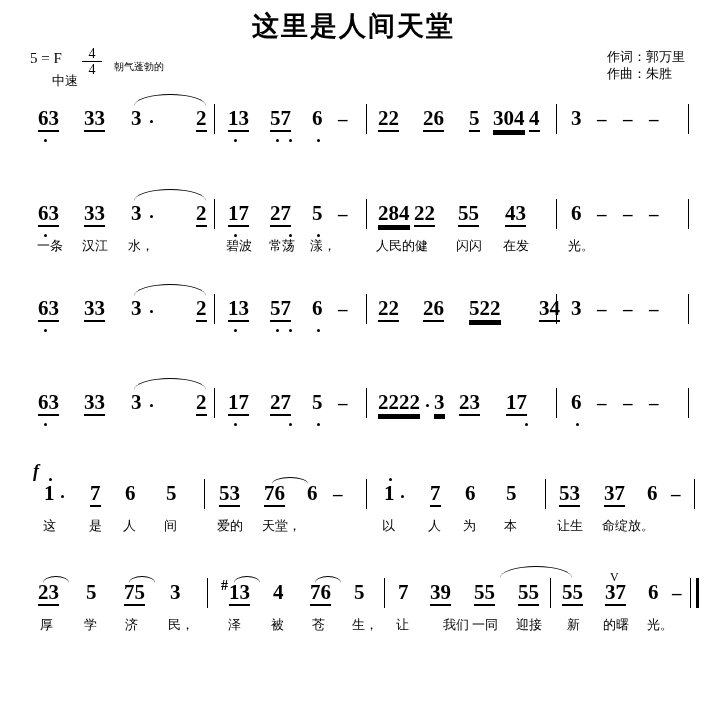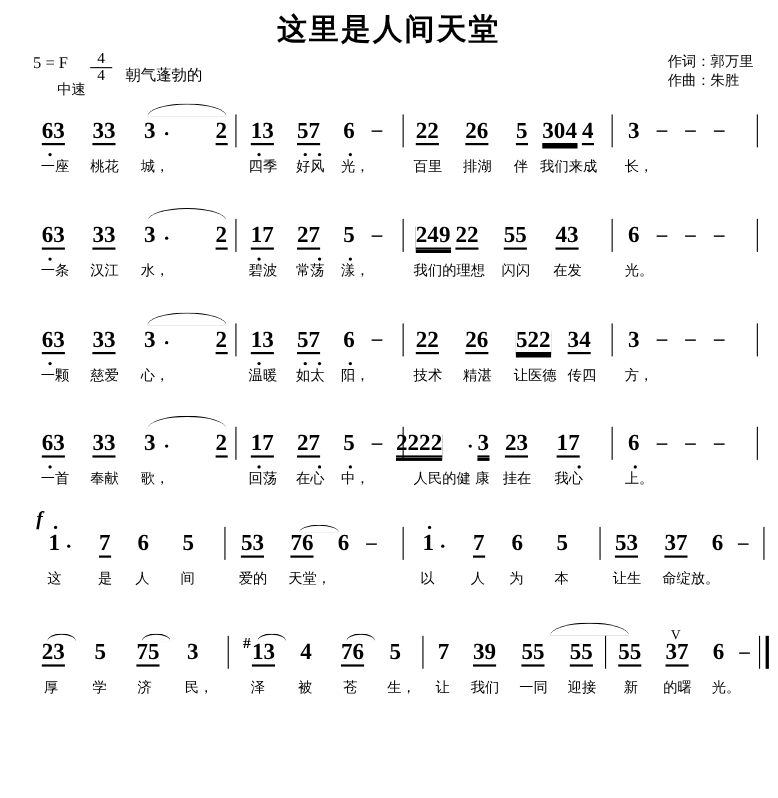--- a/index.html
+++ b/index.html
@@ -57,21 +57,21 @@
   .timesig .num {
     display: block;
     border-bottom: 1px solid #000;
     padding-bottom: 0px;
   }
   .timesig .den { display: block; }
   .mood {
     position: absolute;
     left: 84px;
     top: 14px;
-    font-size: 14px;
+    font-size: 10px;
     font-family: Liberation Mono, monospace;
   }
   .tempo {
     position: absolute;
     left: 22px;
     top: 26px;
     font-size: 13px;
     font-family: "DejaVu Sans", sans-serif;
   }
 
@@ -241,33 +241,20 @@
     <span class="note beam1 beam2" style="left:493px">304</span>
     <span class="note beam1" style="left:529px">4</span>
     <span class="barline" style="left:556px"></span>
 
     <span class="note" style="left:571px">3</span>
     <span class="note dash" style="left:597px">–</span>
     <span class="note dash" style="left:623px">–</span>
     <span class="note dash" style="left:649px">–</span>
     <span class="barline" style="left:688px"></span>
   </div>
-  <div class="lyric-row">
-    <span class="lyric" style="left:37px">一座</span>
-    <span class="lyric" style="left:82px">桃花</span>
-    <span class="lyric" style="left:128px">城，</span>
-    <span class="lyric" style="left:226px">四季</span>
-    <span class="lyric" style="left:269px">好风</span>
-    <span class="lyric" style="left:310px">光，</span>
-    <span class="lyric" style="left:376px">百里</span>
-    <span class="lyric" style="left:421px">排湖</span>
-    <span class="lyric" style="left:467px">伴</span>
-    <span class="lyric" style="left:491px">我们来成</span>
-    <span class="lyric" style="left:568px">长，</span>
-  </div>
 </div>
 
 <div class="system" style="top:193px">
   <div class="note-row">
     <span class="note beam1" style="left:38px">63</span>
     <span class="octdot-low" style="left:44px; top:41px"></span>
     <span class="note beam1" style="left:84px">33</span>
     <span class="note" style="left:131px">3</span>
     <span class="augdot" style="left:150px; top:22px"></span>
     <span class="note beam1" style="left:196px">2</span>
@@ -276,40 +263,40 @@
 
     <span class="note beam1" style="left:228px">17</span>
     <span class="octdot-low" style="left:234px; top:41px"></span>
     <span class="note beam1" style="left:270px">27</span>
     <span class="octdot-low" style="left:289px; top:41px"></span>
     <span class="note" style="left:312px">5</span>
     <span class="octdot-low" style="left:317px; top:41px"></span>
     <span class="note dash" style="left:338px">–</span>
     <span class="barline" style="left:366px"></span>
 
-    <span class="note beam1 beam2" style="left:378px">249</span>
+    <span class="note beam1 beam2" style="left:378px">284</span>
     <span class="note beam1" style="left:414px">22</span>
     <span class="note beam1" style="left:458px">55</span>
     <span class="note beam1" style="left:505px">43</span>
     <span class="barline" style="left:556px"></span>
 
     <span class="note" style="left:571px">6</span>
     <span class="note dash" style="left:597px">–</span>
     <span class="note dash" style="left:623px">–</span>
     <span class="note dash" style="left:649px">–</span>
     <span class="barline" style="left:688px"></span>
   </div>
   <div class="lyric-row">
     <span class="lyric" style="left:37px">一条</span>
     <span class="lyric" style="left:82px">汉江</span>
     <span class="lyric" style="left:128px">水，</span>
     <span class="lyric" style="left:226px">碧波</span>
     <span class="lyric" style="left:269px">常荡</span>
     <span class="lyric" style="left:310px">漾，</span>
-    <span class="lyric" style="left:376px">我们的理想</span>
+    <span class="lyric" style="left:376px">人民的健</span>
     <span class="lyric" style="left:456px">闪闪</span>
     <span class="lyric" style="left:503px">在发</span>
     <span class="lyric" style="left:568px">光。</span>
   </div>
 </div>
 
 <div class="system" style="top:288px">
   <div class="note-row">
     <span class="note beam1" style="left:38px">63</span>
     <span class="octdot-low" style="left:44px; top:41px"></span>
@@ -326,41 +313,28 @@
     <span class="octdot-low" style="left:276px; top:41px"></span>
     <span class="octdot-low" style="left:289px; top:41px"></span>
     <span class="note" style="left:312px">6</span>
     <span class="octdot-low" style="left:317px; top:41px"></span>
     <span class="note dash" style="left:338px">–</span>
     <span class="barline" style="left:366px"></span>
 
     <span class="note beam1" style="left:378px">22</span>
     <span class="note beam1" style="left:423px">26</span>
     <span class="note beam1 beam2" style="left:469px">522</span>
-    <span class="note beam1" style="left:516px">34</span>
+    <span class="note beam1" style="left:539px">34</span>
     <span class="barline" style="left:556px"></span>
 
     <span class="note" style="left:571px">3</span>
     <span class="note dash" style="left:597px">–</span>
     <span class="note dash" style="left:623px">–</span>
     <span class="note dash" style="left:649px">–</span>
     <span class="barline" style="left:688px"></span>
-  </div>
-  <div class="lyric-row">
-    <span class="lyric" style="left:37px">一颗</span>
-    <span class="lyric" style="left:82px">慈爱</span>
-    <span class="lyric" style="left:128px">心，</span>
-    <span class="lyric" style="left:226px">温暖</span>
-    <span class="lyric" style="left:269px">如太</span>
-    <span class="lyric" style="left:310px">阳，</span>
-    <span class="lyric" style="left:376px">技术</span>
-    <span class="lyric" style="left:421px">精湛</span>
-    <span class="lyric" style="left:467px">让医德</span>
-    <span class="lyric" style="left:516px">传四</span>
-    <span class="lyric" style="left:568px">方，</span>
   </div>
 </div>
 
 <div class="system" style="top:382px">
   <div class="note-row">
     <span class="note beam1" style="left:38px">63</span>
     <span class="octdot-low" style="left:44px; top:41px"></span>
     <span class="note beam1" style="left:84px">33</span>
     <span class="note" style="left:131px">3</span>
     <span class="augdot" style="left:150px; top:22px"></span>
@@ -370,47 +344,34 @@
 
     <span class="note beam1" style="left:228px">17</span>
     <span class="octdot-low" style="left:234px; top:41px"></span>
     <span class="note beam1" style="left:270px">27</span>
     <span class="octdot-low" style="left:289px; top:41px"></span>
     <span class="note" style="left:312px">5</span>
     <span class="octdot-low" style="left:317px; top:41px"></span>
     <span class="note dash" style="left:338px">–</span>
     <span class="barline" style="left:366px"></span>
 
-    <span class="note beam1 beam2" style="left:360px">2222</span>
+    <span class="note beam1 beam2" style="left:378px">2222</span>
     <span class="augdot" style="left:426px; top:22px"></span>
     <span class="note beam1 beam2" style="left:434px">3</span>
     <span class="note beam1" style="left:459px">23</span>
     <span class="note beam1" style="left:506px">17</span>
     <span class="octdot-low" style="left:525px; top:41px"></span>
     <span class="barline" style="left:556px"></span>
 
     <span class="note" style="left:571px">6</span>
     <span class="octdot-low" style="left:576px; top:41px"></span>
     <span class="note dash" style="left:597px">–</span>
     <span class="note dash" style="left:623px">–</span>
     <span class="note dash" style="left:649px">–</span>
     <span class="barline" style="left:688px"></span>
-  </div>
-  <div class="lyric-row">
-    <span class="lyric" style="left:37px">一首</span>
-    <span class="lyric" style="left:82px">奉献</span>
-    <span class="lyric" style="left:128px">歌，</span>
-    <span class="lyric" style="left:226px">回荡</span>
-    <span class="lyric" style="left:269px">在心</span>
-    <span class="lyric" style="left:310px">中，</span>
-    <span class="lyric" style="left:376px">人民的健</span>
-    <span class="lyric" style="left:432px">康</span>
-    <span class="lyric" style="left:457px">挂在</span>
-    <span class="lyric" style="left:504px">我心</span>
-    <span class="lyric" style="left:568px">上。</span>
   </div>
 </div>
 
 <div class="system" style="top:473px">
   <span class="dyn" style="left:33px; top:-12px">f</span>
   <div class="note-row">
     <span class="note" style="left:44px">1</span>
     <span class="octdot-high" style="left:49px; top:5px"></span>
     <span class="augdot" style="left:61px; top:22px"></span>
     <span class="note beam1" style="left:90px">7</span>
@@ -491,20 +452,20 @@
   <div class="lyric-row">
     <span class="lyric" style="left:40px">厚</span>
     <span class="lyric" style="left:84px">学</span>
     <span class="lyric" style="left:125px">济</span>
     <span class="lyric" style="left:168px">民，</span>
     <span class="lyric" style="left:228px">泽</span>
     <span class="lyric" style="left:271px">被</span>
     <span class="lyric" style="left:312px">苍</span>
     <span class="lyric" style="left:352px">生，</span>
     <span class="lyric" style="left:396px">让</span>
-    <span class="lyric" style="left:428px">我们</span>
+    <span class="lyric" style="left:443px">我们</span>
     <span class="lyric" style="left:472px">一同</span>
     <span class="lyric" style="left:516px">迎接</span>
     <span class="lyric" style="left:567px">新</span>
     <span class="lyric" style="left:603px">的曙</span>
     <span class="lyric" style="left:647px">光。</span>
   </div>
 </div>
 
 </body></html>

